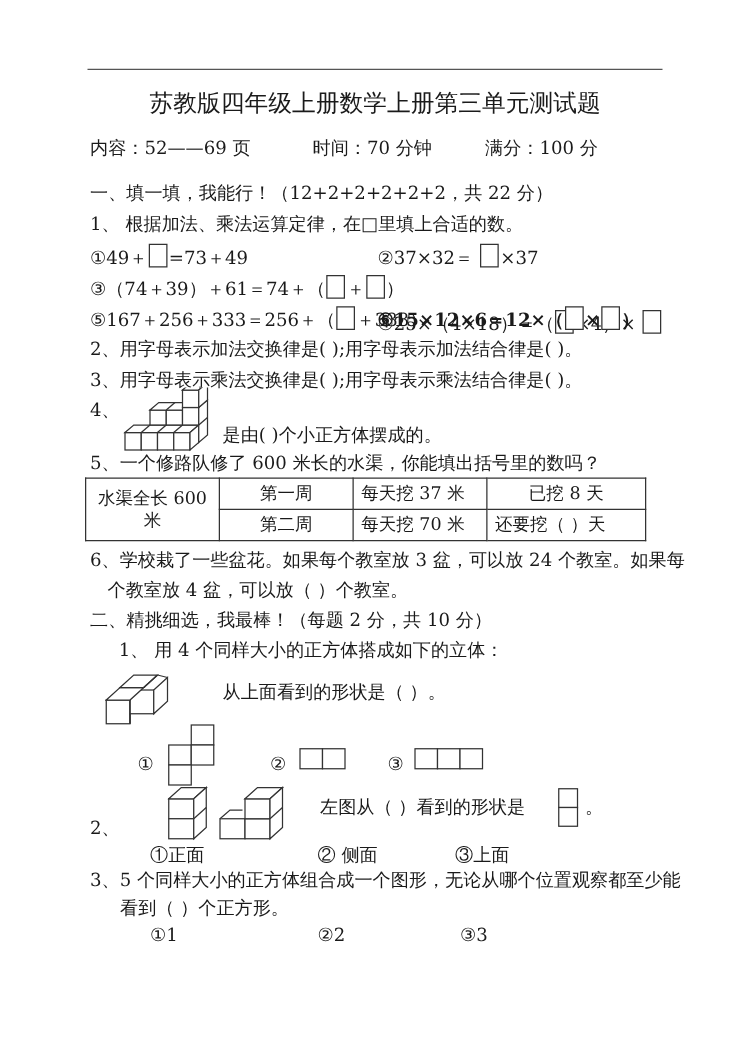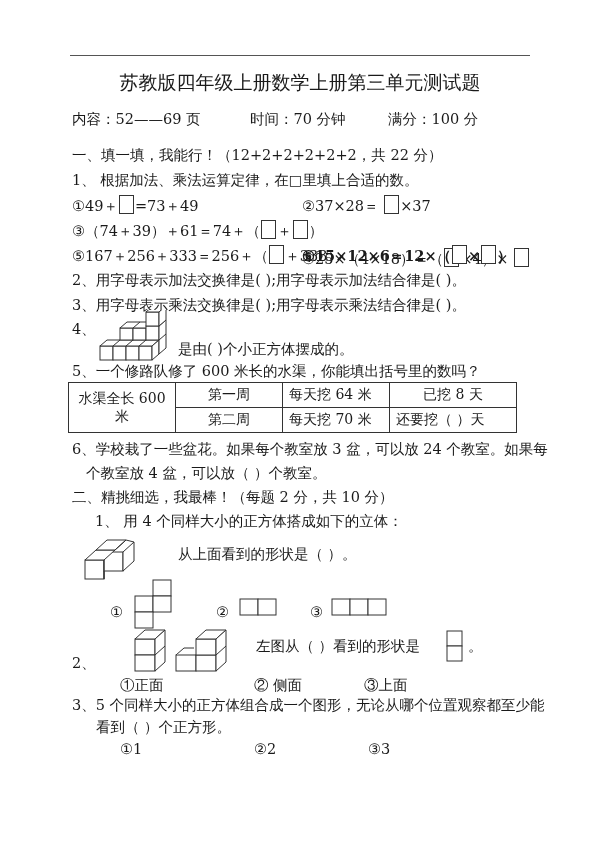--- a/index.html
+++ b/index.html
@@ -25,21 +25,21 @@
 <div class="abs line" style="left:250px;top:110px;">时间：70 分钟</div>
 <div class="abs line" style="left:388px;top:110px;">满分：100 分</div>
 
 <div class="abs line" style="left:72px;top:146px;">一、填一填，我能行！（12+2+2+2+2+2，共 22 分）</div>
 <div class="abs line" style="left:72px;top:171px;">1、 根据加法、乘法运算定律，在□里填上合适的数。</div>
 
 <div class="abs line" style="left:72px;top:195px;">
   <span>①49＋</span><span class="box"></span><span>=73＋49</span>
 </div>
 <div class="abs line" style="left:302px;top:195px;">
-  <span>②37×28＝ </span><span class="box"></span><span>×37</span>
+  <span>②37×32＝ </span><span class="box"></span><span>×37</span>
 </div>
 <div class="abs line" style="left:72px;top:220px;">
   <span>③（74＋39）＋61＝74＋（</span><span class="box"></span><span>＋</span><span class="box"></span><span>）</span>
 </div>
 <div class="abs line" style="left:302px;top:220px;margin-top:28px;">
   <span>④25×（4×18）＝（</span><span class="box"></span><span>×4）× </span><span class="box"></span>
 </div>
 <div class="abs line" style="left:72px;top:245px;">
   <span>⑤167＋256＋333＝256＋（</span><span class="box"></span><span>＋333）</span>
 </div>
@@ -77,21 +77,21 @@
   <path d="M61 2 L68 -4 L68 10 L61 16 Z"></path>
 </svg>
 <div class="abs line" style="left:178px;top:340px;">是由(          )个小正方体摆成的。</div>
 
 <div class="abs line" style="left:72px;top:362px;">5、一个修路队修了 600 米长的水渠，你能填出括号里的数吗？</div>
 <table class="t5">
   <tbody>
       <tr>
     <td rowspan="2" style="width:94px;">水渠全长 600 米</td>
     <td style="width:94px;">第一周</td>
-    <td style="width:94px;text-align:left;">每天挖 64 米</td>
+    <td style="width:94px;text-align:left;">每天挖 37 米</td>
     <td style="width:114px;">已挖 8 天</td>
   </tr>
   <tr>
     <td>第二周</td>
     <td style="text-align:left;">每天挖 70 米</td>
     <td style="text-align:left;">还要挖（        ）天</td>
   </tr>
 </tbody>
   </table>
 

